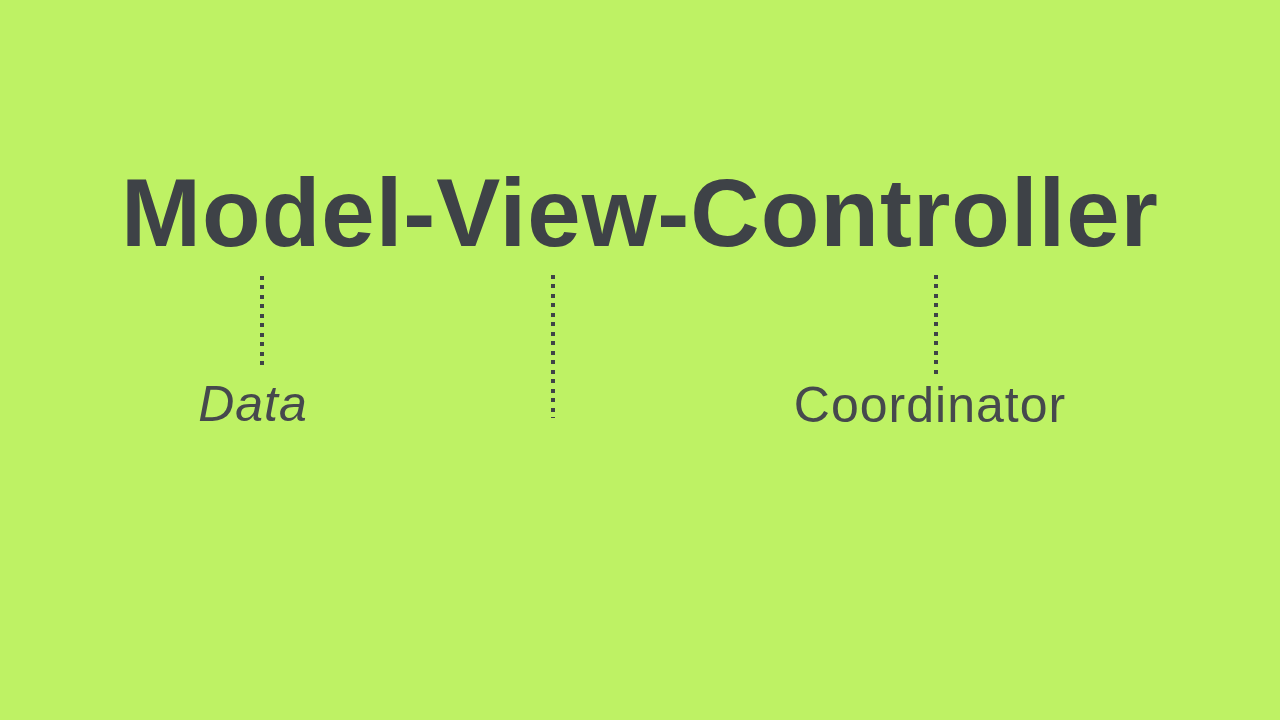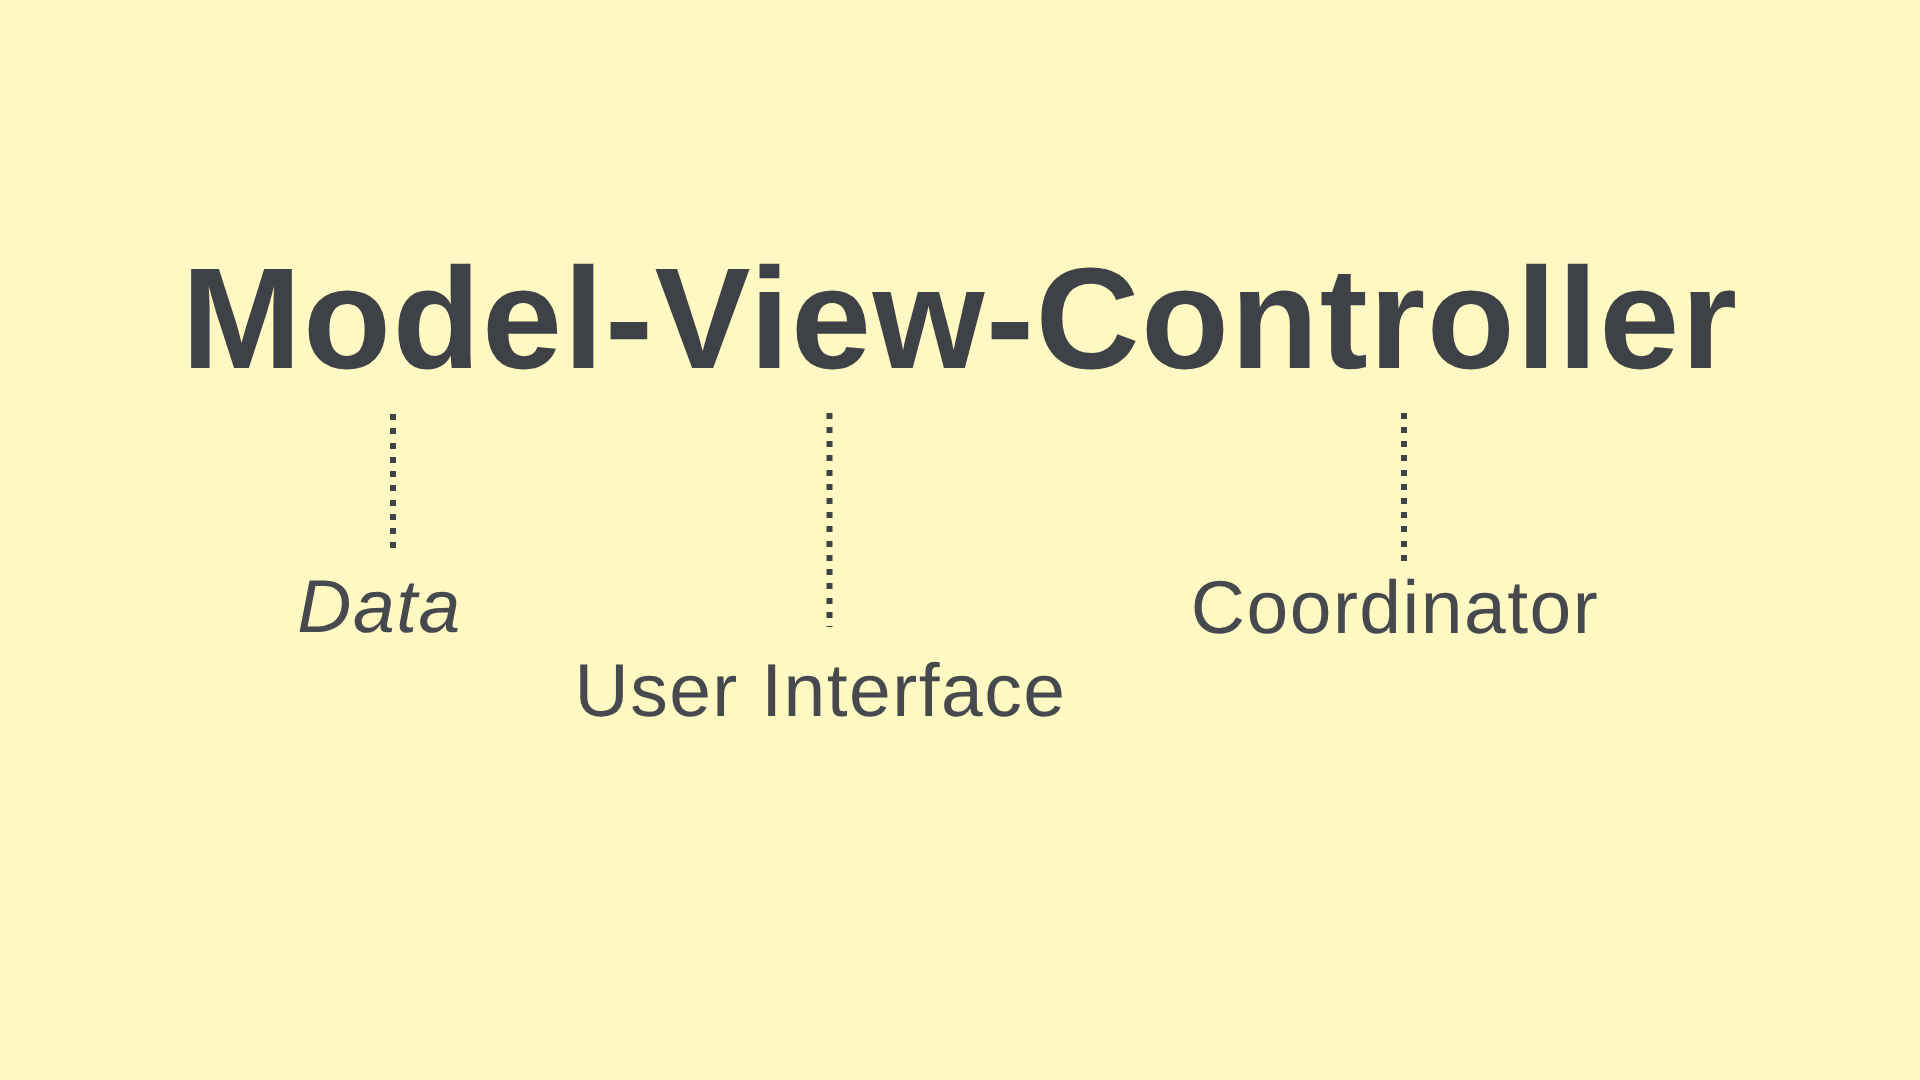--- a/index.html
+++ b/index.html
@@ -4,21 +4,21 @@
 <style>
   html, body {
     margin: 0;
     padding: 0;
     background: #ffffff;
   }
   .slide {
     position: relative;
     width: 1280px;
     height: 720px;
-    background: #fef9c3;
+    background: #bef264;
     overflow: hidden;
     font-family: "Liberation Sans", "DejaVu Sans", sans-serif;
   }
   .title {
     position: absolute;
     top: 165px;
     left: 50%;
     transform: translateX(-50%);
     margin: 0;
     font-size: 96px;
@@ -65,17 +65,16 @@
   <h1 class="title">Model-View-Controller</h1>
 
   <div class="connector c1"></div>
 
   <div class="connector c2"></div>
 
   <div class="connector c3"></div>
 
   <div class="callout-label l1">Data</div>
 
-  <div class="callout-label l2">User Interface</div>
 
   <div class="callout-label l3">Coordinator</div>
 
 </div>
 
 </body></html>

